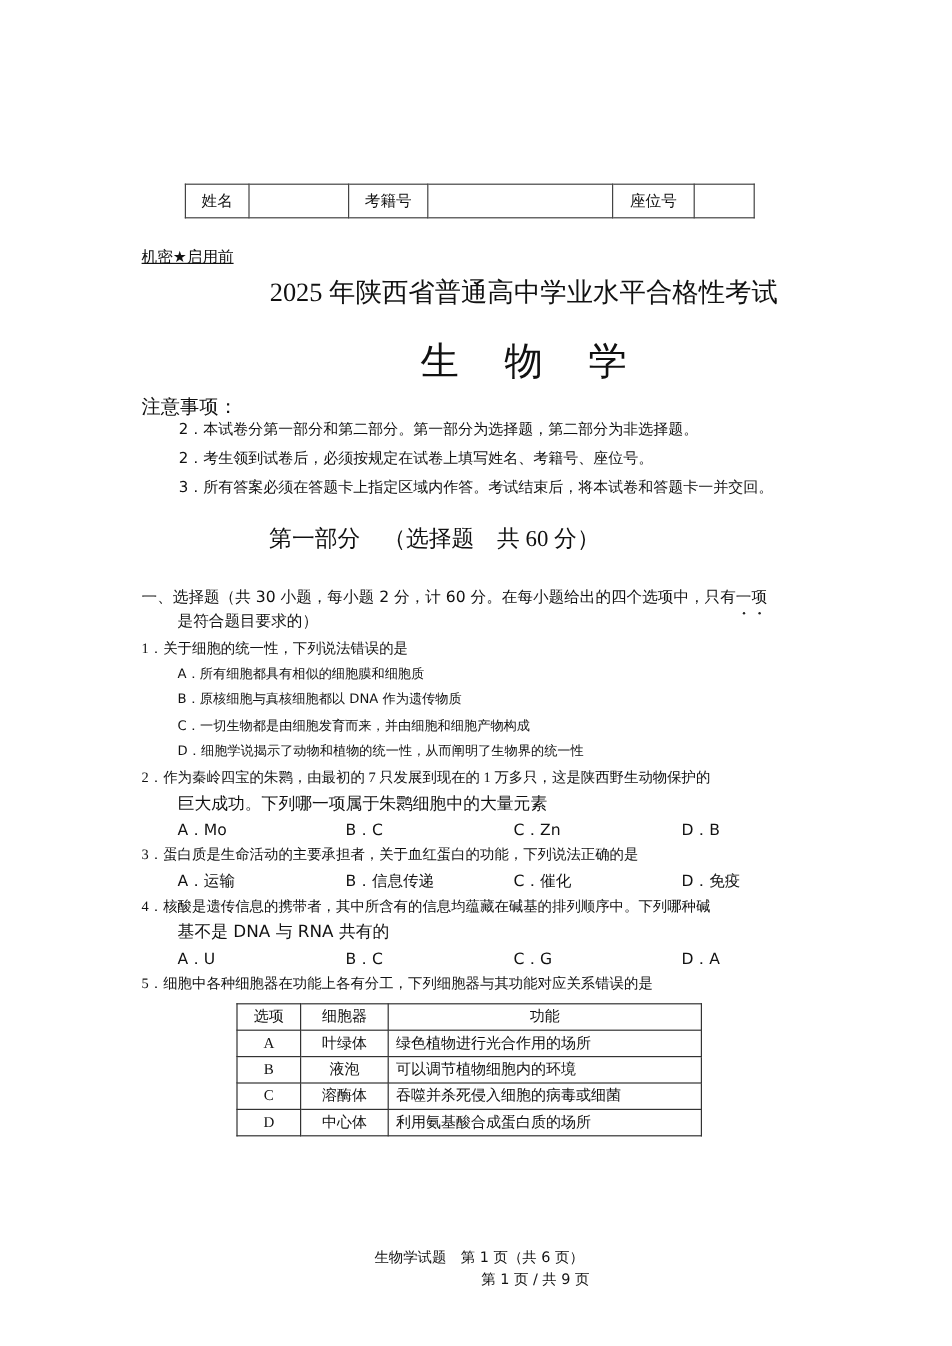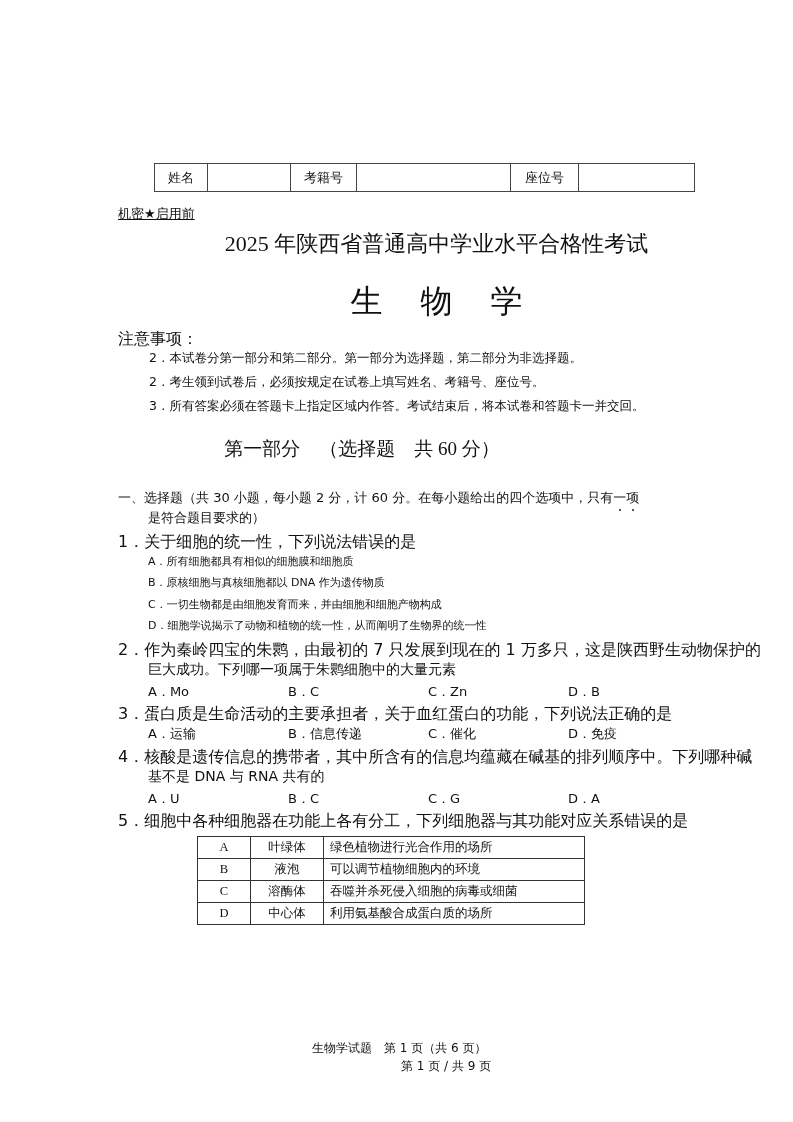--- a/index.html
+++ b/index.html
@@ -2,39 +2,39 @@
 <html><head>
 <meta charset="utf-8">
 <style>
   html, body { margin: 0; padding: 0; background: #ffffff; }
   body { width: 793px; height: 1122px; position: relative; overflow: hidden;
          font-family: "DejaVu Sans", "Liberation Sans", sans-serif; color: #111; font-size: 13px; }
   .abs { position: absolute; white-space: nowrap; }
   .serif { font-family: "Liberation Serif", "DejaVu Serif", serif; padding-left: 40px; }
 
   
-  .info-table { position: absolute; left: 154px; top: 163px; width: 541px; height: 29px;
+  .info-table { position: absolute; left: 154px; top: 153px; width: 475px; height: 29px;
                 border-collapse: collapse; }
   .info-table td { border: 1px solid #444; font-size: 13px; padding: 0; height: 27px; text-align: center; }
 
   .secret { left: 118px; top: 205px; font-size: 13px; text-decoration: underline; }
   .main-title { left: 0; width: 793px; text-align: center; top: 229px; font-size: 22px; }
   .subject { left: 0; width: 793px; text-align: center; top: 280px; font-size: 32px; letter-spacing: 38px; text-indent: 38px; }
 
   .notes-head { left: 118px; top: 329px; font-size: 16px; text-align: center; }
   .note { left: 149px; font-size: 12.5px; }
 
   .part-title { left: 0; width: 644px; text-align: center; top: 436px; font-size: 19px; }
 
   .sec-line { left: 118px; font-size: 13px; }
   .emph { position: relative; }
   .emph::after { content: ""; position: absolute; left: 50%; bottom: -6px; width: 2px; height: 2px;
                  background: #222; border-radius: 50%; transform: translateX(-50%); }
 
-  .q { left: 118px; font-size: 16px; }
+  .q { left: 118px; font-size: 12px; font-family: Liberation Serif, serif; }
   .q-cont { left: 148px; font-size: 14px; }
   .opt { left: 148px; font-size: 11px; }
   .opt4 { position: absolute; font-size: 13px; white-space: nowrap; }
 
   
   .org-table { position: absolute; left: 197px; top: 836px; width: 388px; border-collapse: collapse; }
   .org-table th, .org-table td { border: 1px solid #333; font-size: 12.5px; height: 21px; padding: 0; font-weight: normal; }
   .org-table .c1 { width: 52px; text-align: center; }
   .org-table .c2 { width: 72px; text-align: center; }
   .org-table .c3 { text-align: left; padding-left: 6px; }
@@ -98,20 +98,25 @@
 <div class="abs q-cont" style="top:768px">基不是 DNA 与 RNA 共有的</div>
 <div class="opt4" style="left:148px; top:790px">A．U</div>
 <div class="opt4" style="left:288px; top:790px">B．C</div>
 <div class="opt4" style="left:428px; top:790px">C．G</div>
 <div class="opt4" style="left:568px; top:790px">D．A</div>
 
 <div class="abs q" style="top:811px">5．细胞中各种细胞器在功能上各有分工，下列细胞器与其功能对应关系错误的是</div>
 
 <table class="org-table">
   <tbody>
+      <tr>
+    <th class="c1">选项</th>
+    <th class="c2">细胞器</th>
+    <th class="c3">功能</th>
+  </tr>
   <tr>
     <td class="c1 serif">A</td>
     <td class="c2">叶绿体</td>
     <td class="c3">绿色植物进行光合作用的场所</td>
   </tr>
   <tr>
     <td class="c1 serif">B</td>
     <td class="c2">液泡</td>
     <td class="c3">可以调节植物细胞内的环境</td>
   </tr>

